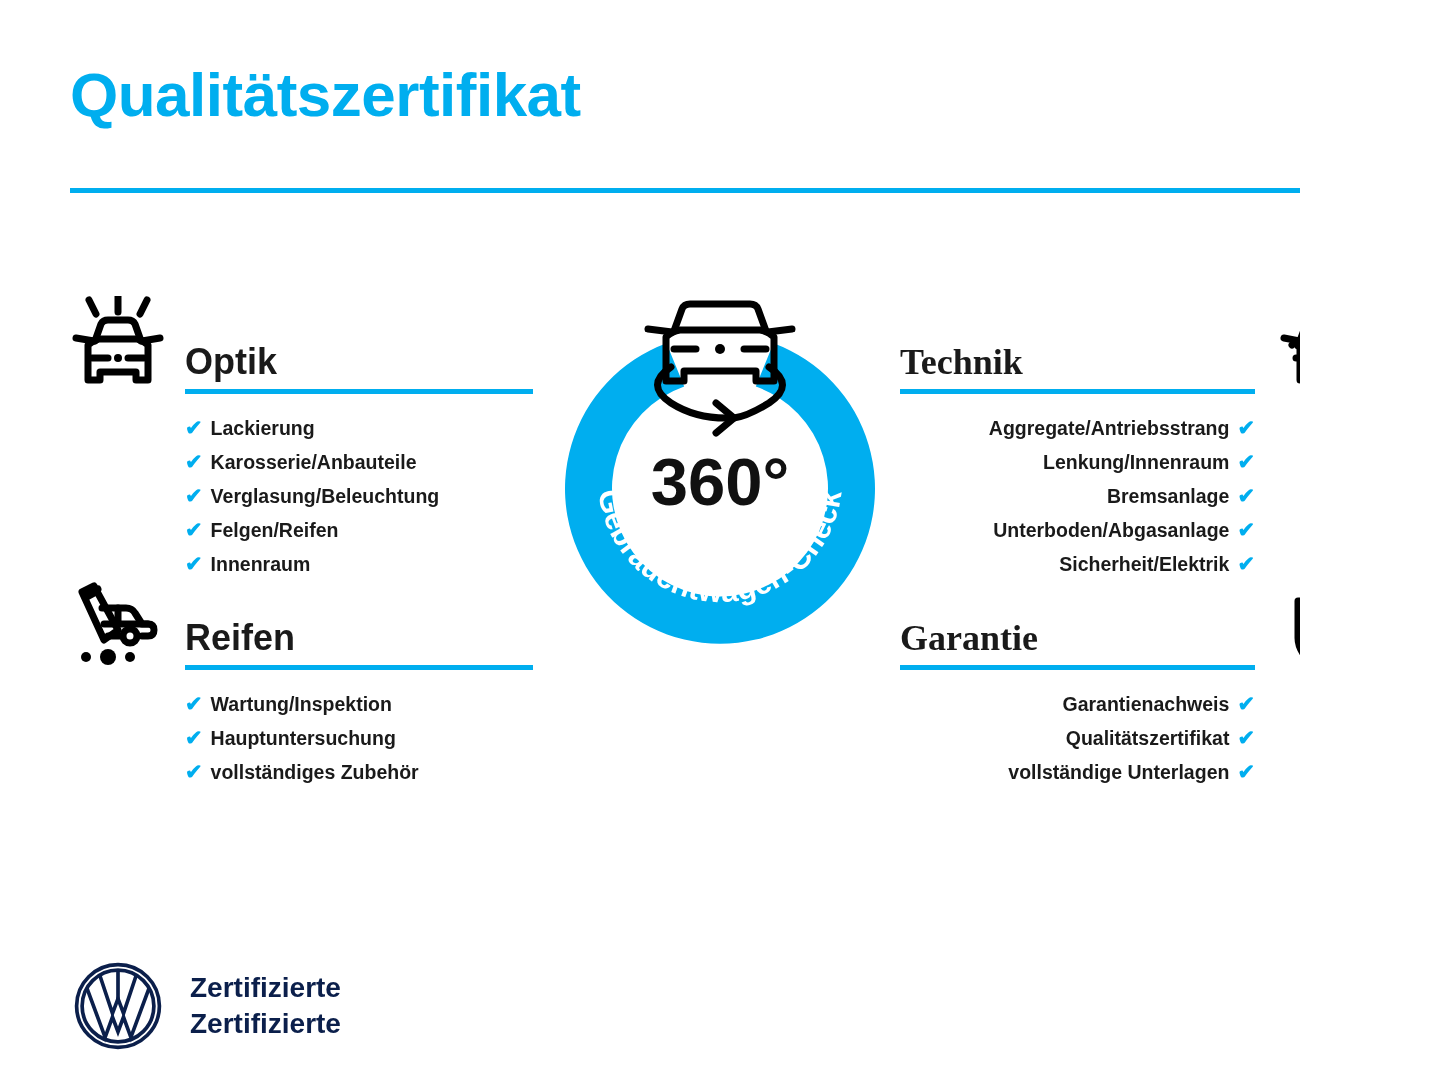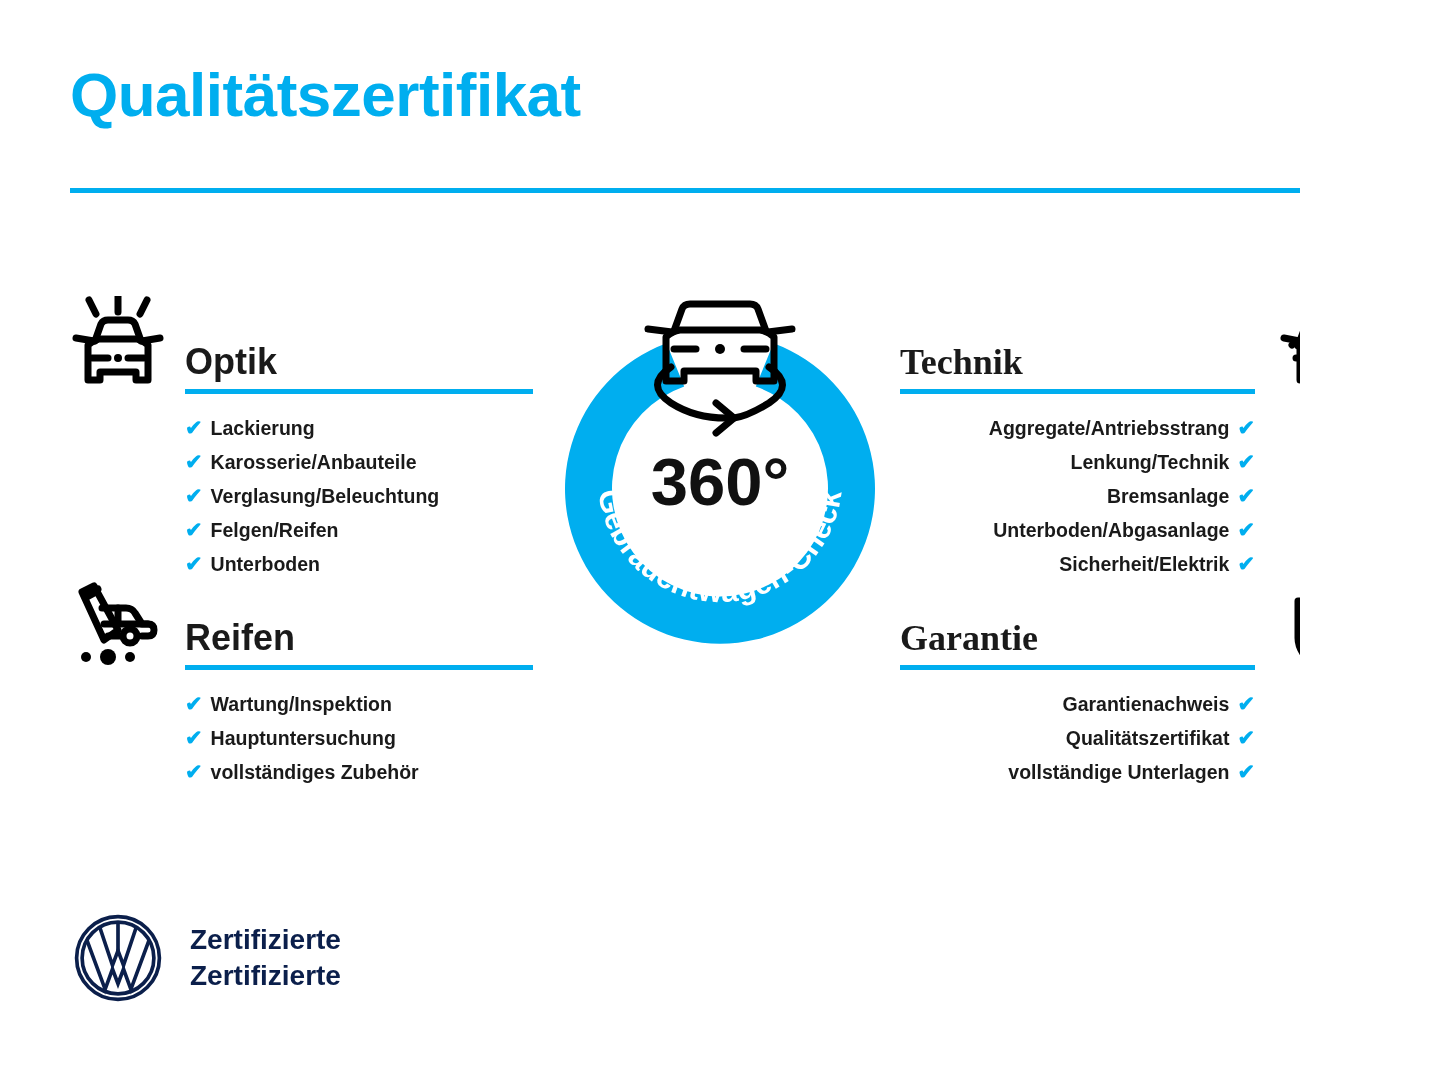--- a/index.html
+++ b/index.html
@@ -110,21 +110,21 @@
     top: 280px;
     width: 400px;
     height: 400px;
   }
   .badge svg { display: block; }
 
   
   .footer-logo {
     position: absolute;
     left: 72px;
-    top: 912px;
+    top: 960px;
     display: flex;
     align-items: center;
   }
   .vw-mark { width: 92px; height: 92px; display: block; }
   .vw-words {
     margin-left: 26px;
     color: #0B1F4B;
     font-size: 28px;
     font-weight: 700;
     line-height: 36px;
@@ -176,21 +176,21 @@
       <li>
         <span class="chk">✔</span>
         <span>Verglasung/Beleuchtung</span>
       </li>
       <li>
         <span class="chk">✔</span>
         <span>Felgen/Reifen</span>
       </li>
       <li>
         <span class="chk">✔</span>
-        <span>Unterboden</span>
+        <span>Innenraum</span>
       </li>
     </ul>
   </div>
 
   <div class="side-icon" style="left:64px; top:578px;">
     <svg width="104" height="92" viewBox="0 0 104 92" fill="none" stroke="#000000" stroke-width="7" stroke-linecap="round" stroke-linejoin="round">
 
       <path d="M38 30 L62 30 Q68 30 71 35 L78 46 L84 46 Q90 46 90 52 Q90 58 84 58 L78 58"></path>
       <path d="M40 46 L84 46"></path>
       <path d="M54 30 L54 46"></path>
@@ -248,21 +248,21 @@
     <div class="block-head">
       <div class="block-title">Technik</div>
       <div class="block-rule"></div>
     </div>
     <ul class="items">
       <li>
         <span>Aggregate/Antriebsstrang</span>
         <span class="chk">✔</span>
       </li>
       <li>
-        <span>Lenkung/Technik</span>
+        <span>Lenkung/Innenraum</span>
         <span class="chk">✔</span>
       </li>
       <li>
         <span>Bremsanlage</span>
         <span class="chk">✔</span>
       </li>
       <li>
         <span>Unterboden/Abgasanlage</span>
         <span class="chk">✔</span>
       </li>

